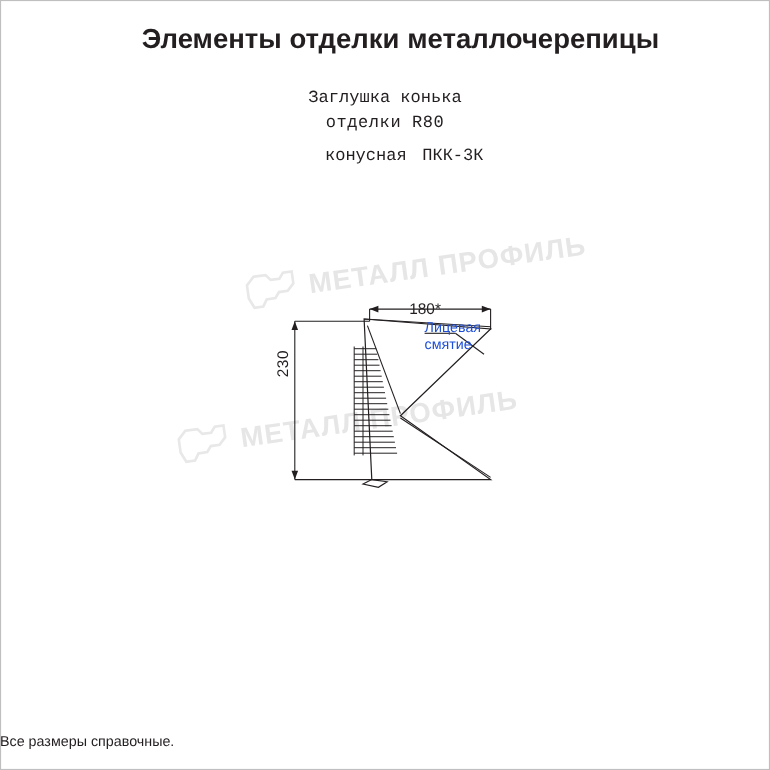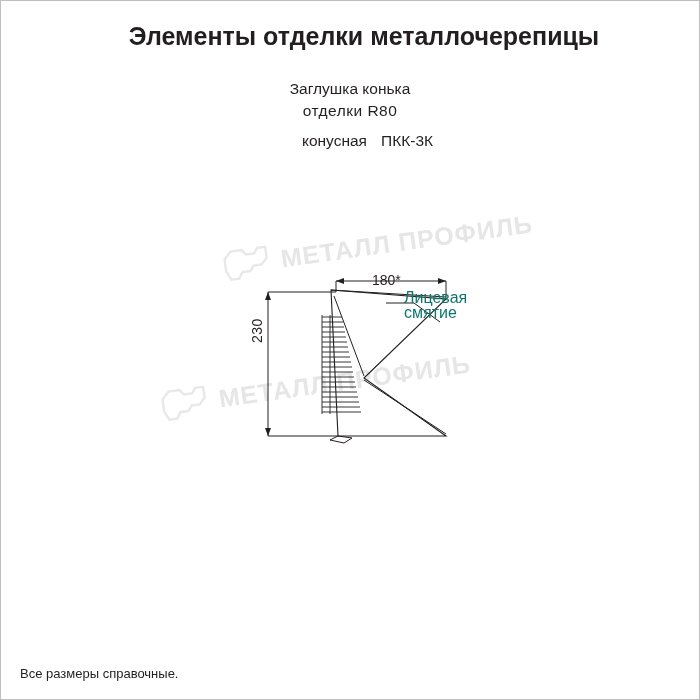--- a/index.html
+++ b/index.html
@@ -47,20 +47,21 @@
     top: 78px;
     left: 0;
     width: 700px;
     text-align: center;
     font-size: 15.5px;
     line-height: 22px;
     color: #231f20;
   }
   .subtitle .line {
     display: block;
+    font-family: Liberation Mono, monospace;
   }
   .subtitle .line2 {
     letter-spacing: 0.5px;
   }
   .subtitle .line3 {
     margin-top: 8px;
     margin-left: 35px;
   }
   .subtitle .code {
     margin-left: 14px;
@@ -118,31 +119,31 @@
   }
   .dim-230 {
     left: 249px;
     top: 343px;
     transform: rotate(-90deg);
     transform-origin: left top;
     letter-spacing: 0.5px;
   }
   .face-label {
     position: absolute;
-    left: 404px;
+    left: 386px;
     top: 290px;
-    font-size: 16px;
+    font-size: 13px;
     line-height: 15px;
-    color: #0f766e;
+    color: #1d4ed8;
   }
 
   
   .footer {
     position: absolute;
-    left: 20px;
+    left: 0;
     bottom: 16px;
     font-size: 13px;
     line-height: 20px;
     color: #231f20;
   }
   .footer .fline {
     display: block;
   }
 </style>
 </head>

